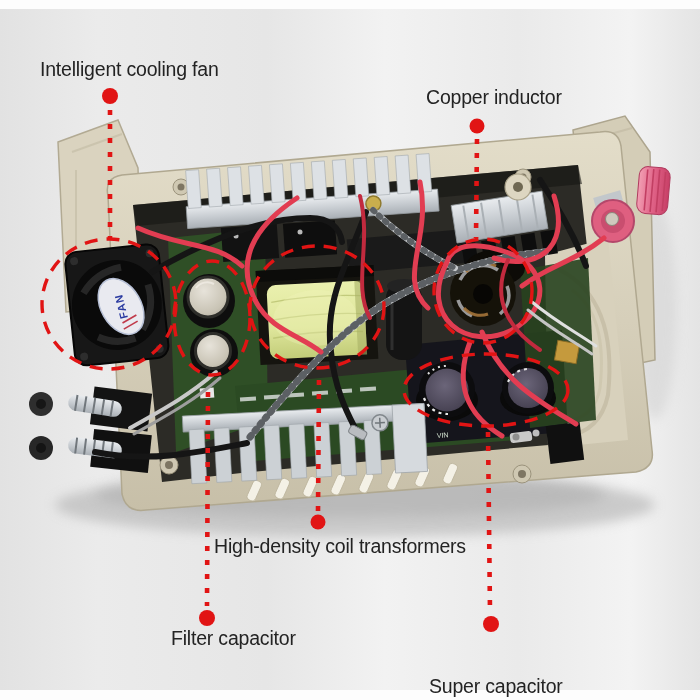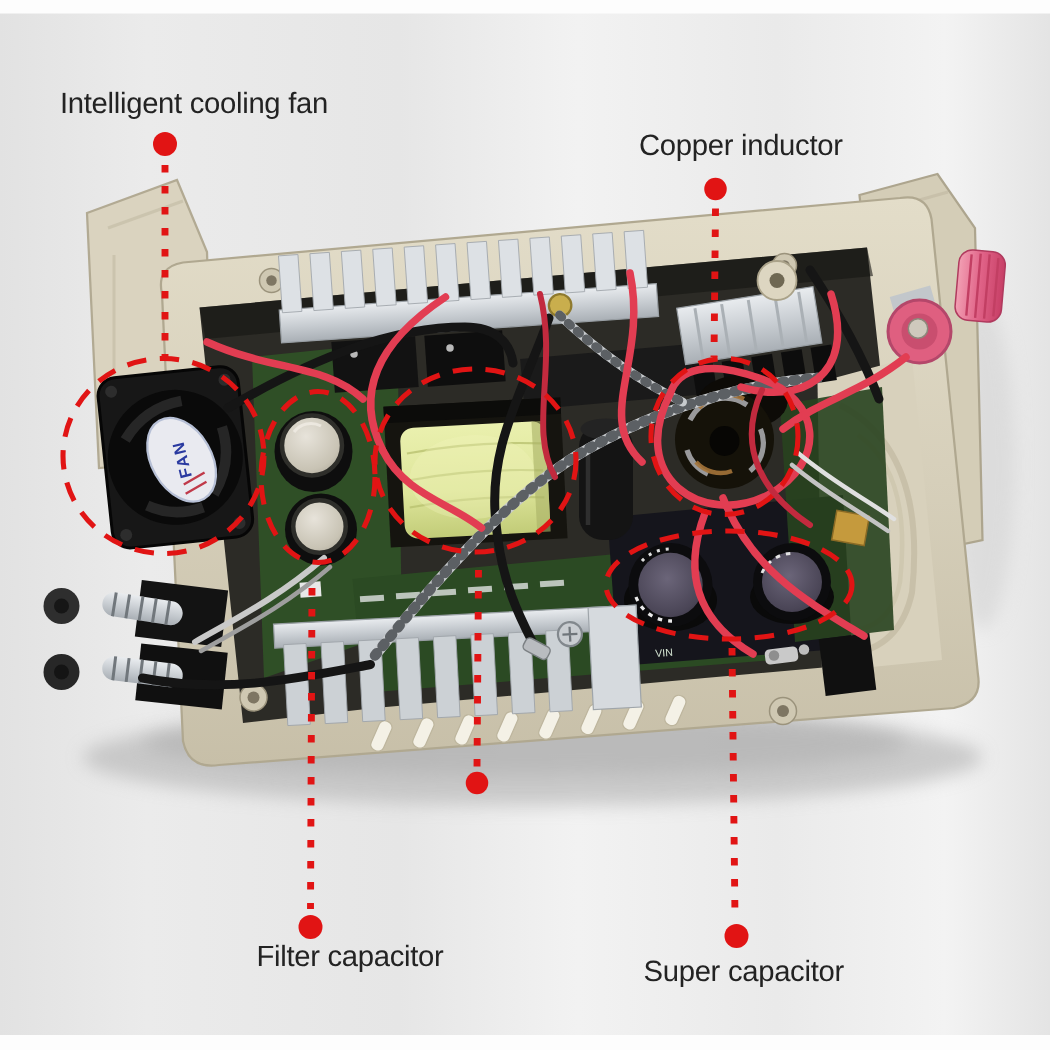--- a/index.html
+++ b/index.html
@@ -13,21 +13,21 @@
   #strip-bottom{bottom:0;height:10px;}
   svg#art{position:absolute;left:0;top:0;}
   .callout-label{
     position:absolute;color:#232323;font-size:19.5px;line-height:1.1;
     white-space:nowrap;letter-spacing:-0.2px;
   }
   #lbl-fan{left:40px;top:59px;}
   #lbl-copper{left:426px;top:87px;}
   #lbl-transformers{left:214px;top:536px;}
   #lbl-filter{left:151px;top:628px;margin-left:20px;}
-  #lbl-super{left:429px;top:638px;}
+  #lbl-super{left:429px;top:676px;}
 </style>
 </head>
 <body>
 
 <div id="stage">
   <div id="strip-top" class="strip"></div>
   <div id="strip-bottom" class="strip"></div>
 
   <svg id="art" width="700" height="700" viewBox="0 0 700 700">
     <defs>
@@ -342,15 +342,16 @@
       <circle cx="110" cy="96" r="8"></circle>
       <circle cx="477" cy="126" r="7.5"></circle>
       <circle cx="318" cy="522" r="7.5"></circle>
       <circle cx="207" cy="618" r="8"></circle>
       <circle cx="491" cy="624" r="8"></circle>
     </g>
   </svg>
 
   <div id="lbl-fan" class="callout-label">Intelligent cooling fan</div>
   <div id="lbl-copper" class="callout-label">Copper inductor</div>
+  <div id="lbl-transformers" class="callout-label">High-density coil transformers</div>
   <div id="lbl-filter" class="callout-label">Filter capacitor</div>
   <div id="lbl-super" class="callout-label">Super capacitor</div>
 </div>
 
 </body></html>

